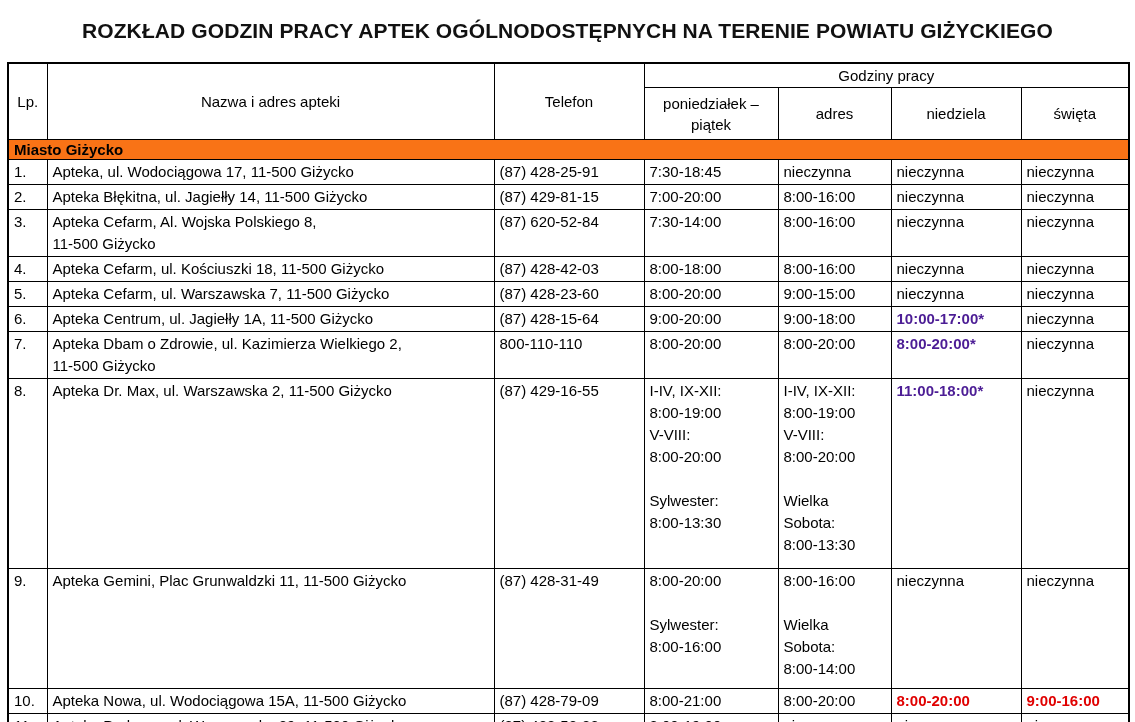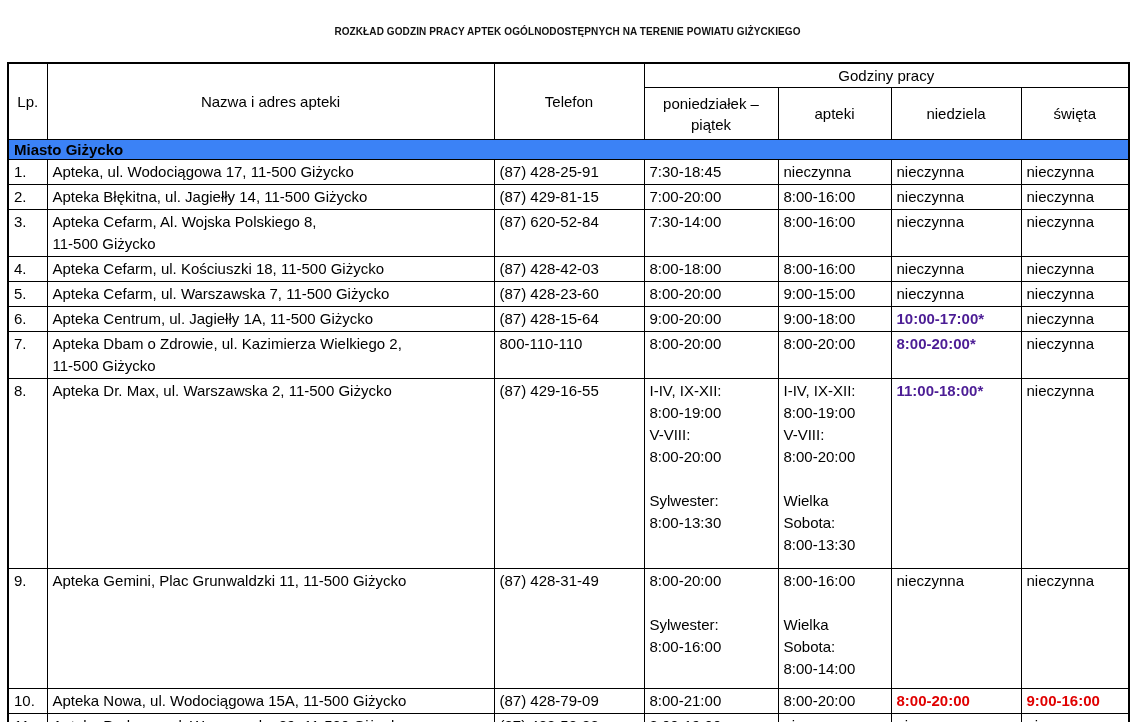--- a/index.html
+++ b/index.html
@@ -14,21 +14,21 @@
     width: 1135px;
     height: 722px;
     overflow: hidden;
     background: #ffffff;
   }
   .title {
     height: 62px;
     display: flex;
     align-items: center;
     justify-content: center;
-    font-size: 10px;
+    font-size: 21px;
     font-weight: bold;
     letter-spacing: 0.1px;
     color: #111111;
   }
   table.pharmacies {
     border-collapse: collapse;
     table-layout: fixed;
     width: 1121px;
     margin-left: 7px;
     border: 2px solid #000000;
@@ -59,21 +59,21 @@
   }
   tr.rh-group   { height: 23px; }
   tr.rh-days    { height: 52px; }
   tr.rh-section { height: 19px; }
   tr.rh-single  { height: 23px; }
   tr.rh-double  { height: 46px; }
   tr.rh-tall8   { height: 190px; }
   tr.rh-tall9   { height: 120px; }
 
   tr.section-row td {
-    background: #3b82f6;
+    background: #f97316;
     font-weight: bold;
     line-height: 17px;
     vertical-align: middle;
   }
   .hl-blue { color: #4c1d95; font-weight: bold; }
   .hl-red  { color: #E00000; font-weight: bold; }
 </style>
 </head>
 <body>
 
@@ -95,21 +95,21 @@
     <thead>
       <tr class="rh-group">
         <th rowspan="2">Lp.</th>
         <th rowspan="2">Nazwa i adres apteki</th>
         <th rowspan="2">Telefon</th>
         <th colspan="4">Godziny pracy</th>
       </tr>
       <tr class="rh-days">
         <th>poniedziałek –
 piątek</th>
-        <th>apteki</th>
+        <th>adres</th>
         <th>niedziela</th>
         <th>święta</th>
       </tr>
     </thead>
 
     <tbody>
       <tr class="section-row rh-section">
         <td colspan="7">Miasto Giżycko</td>
       </tr>
 

